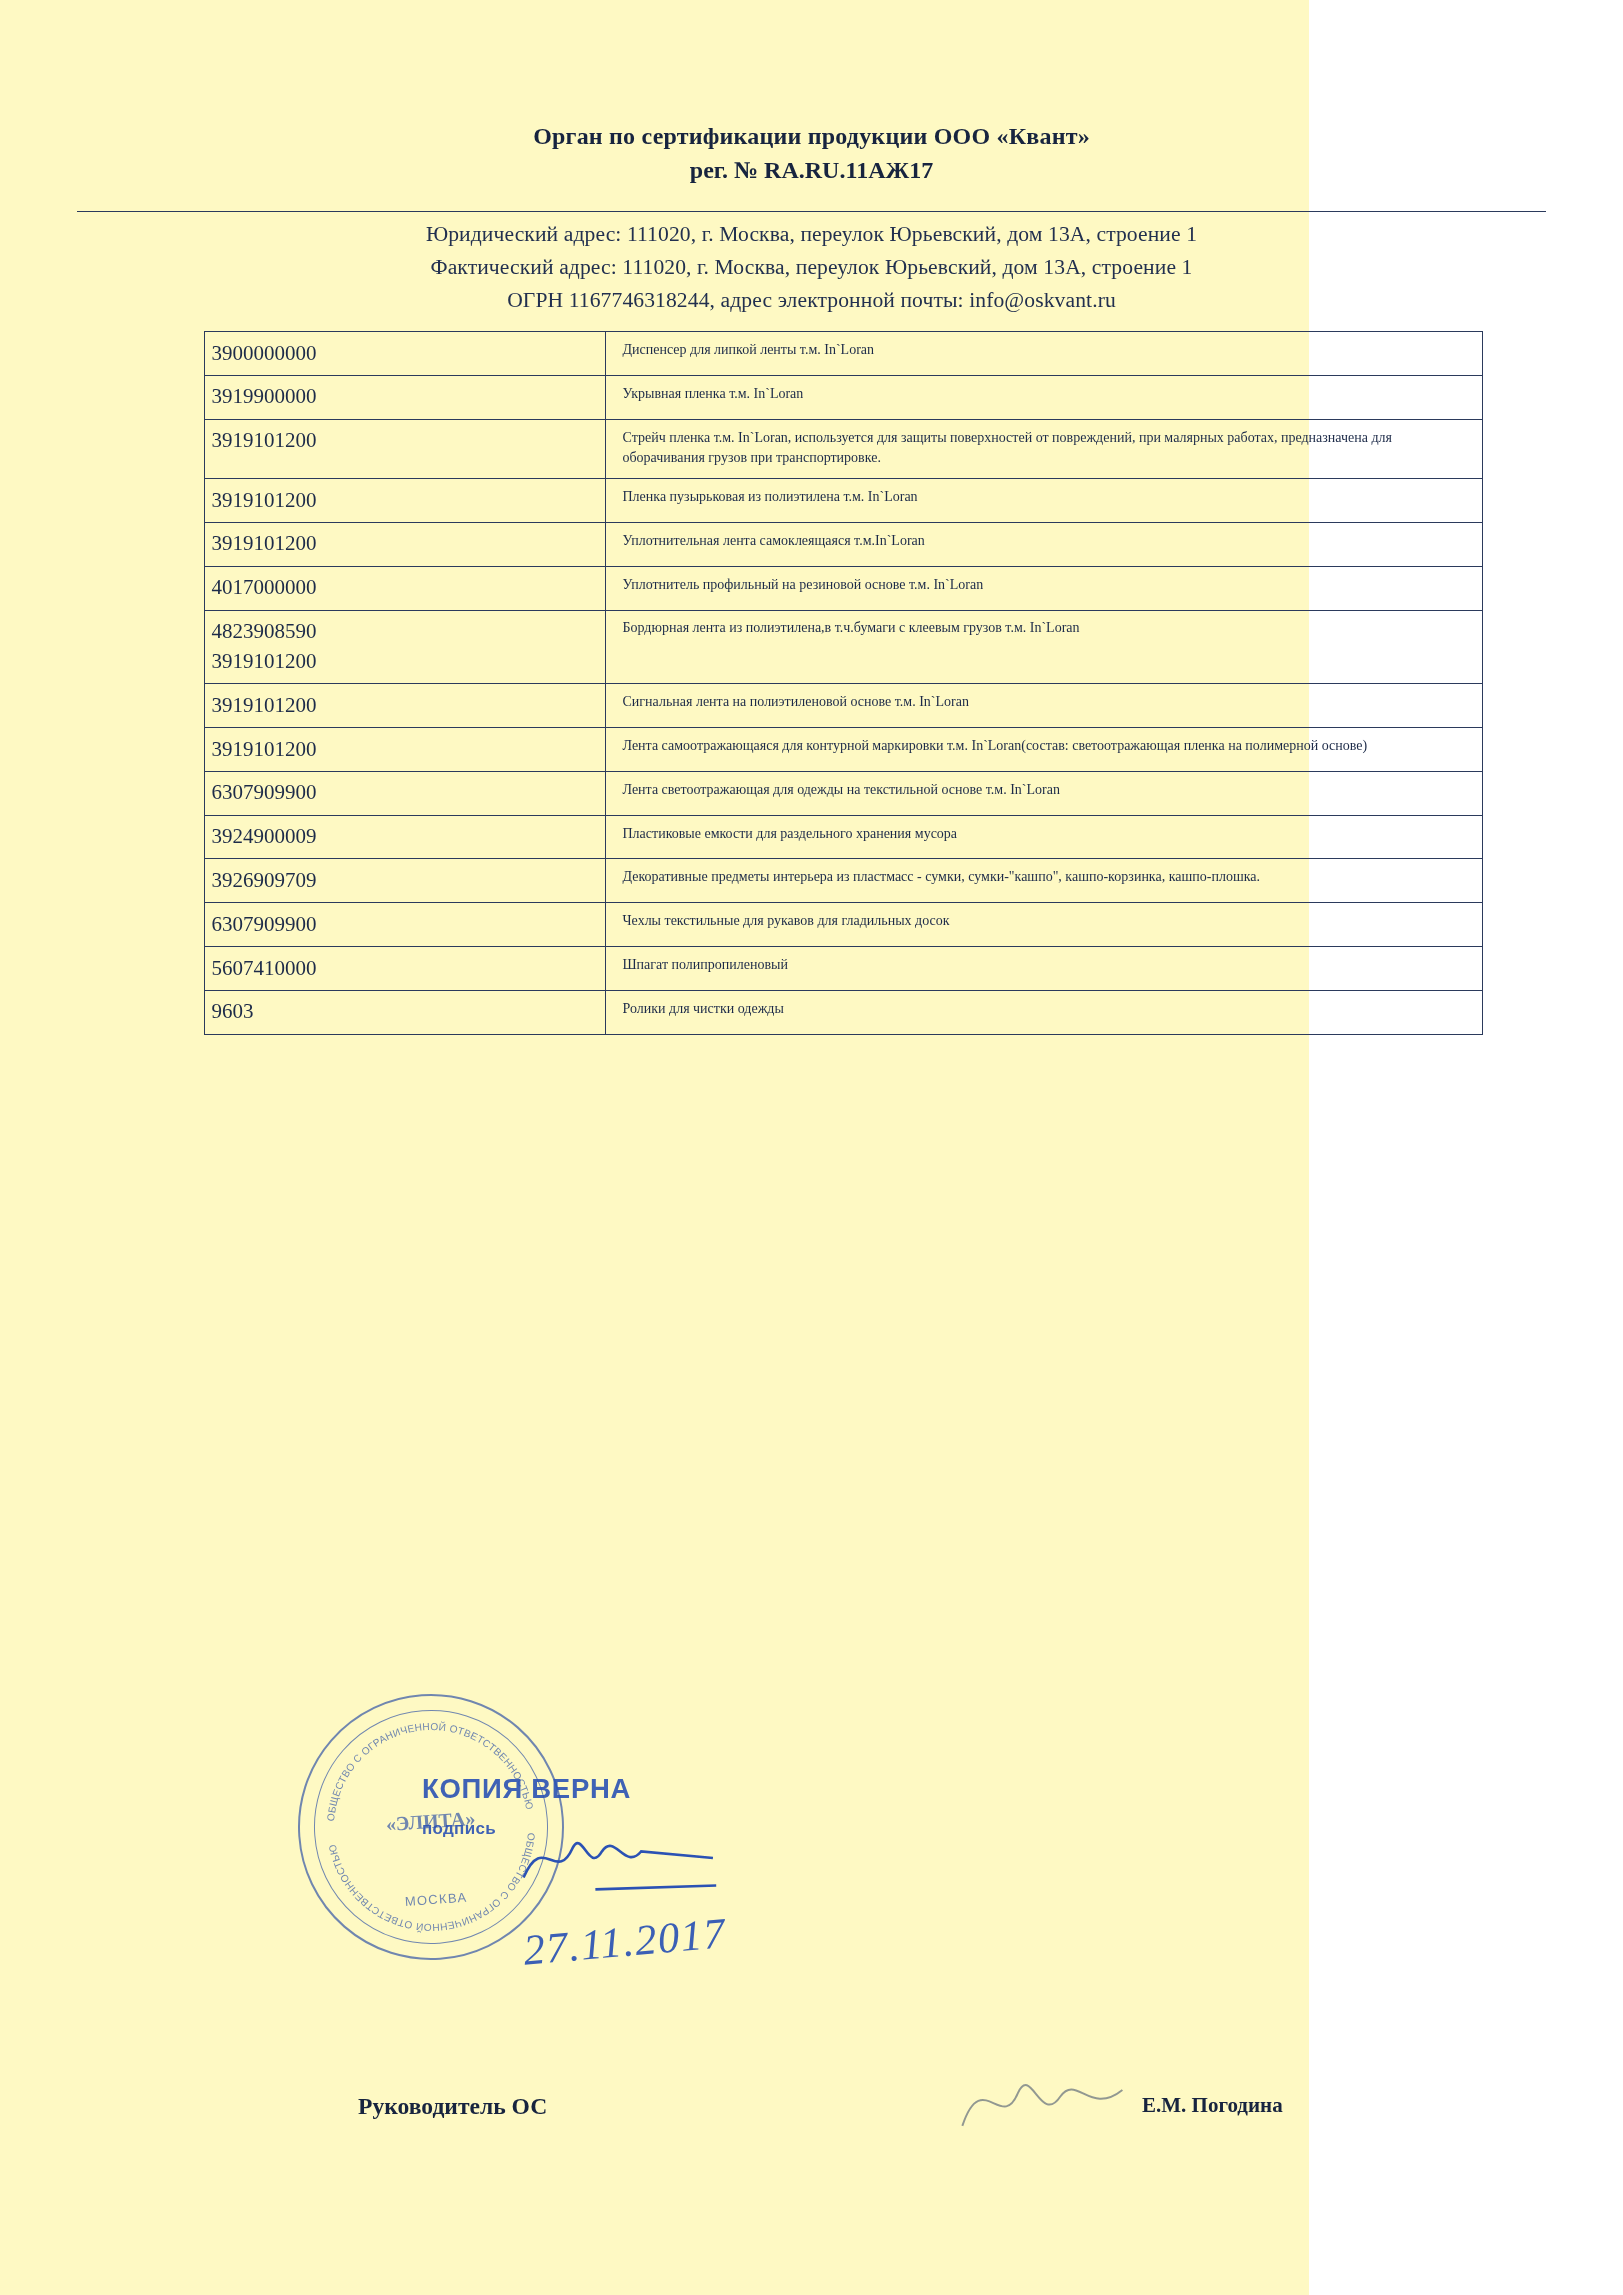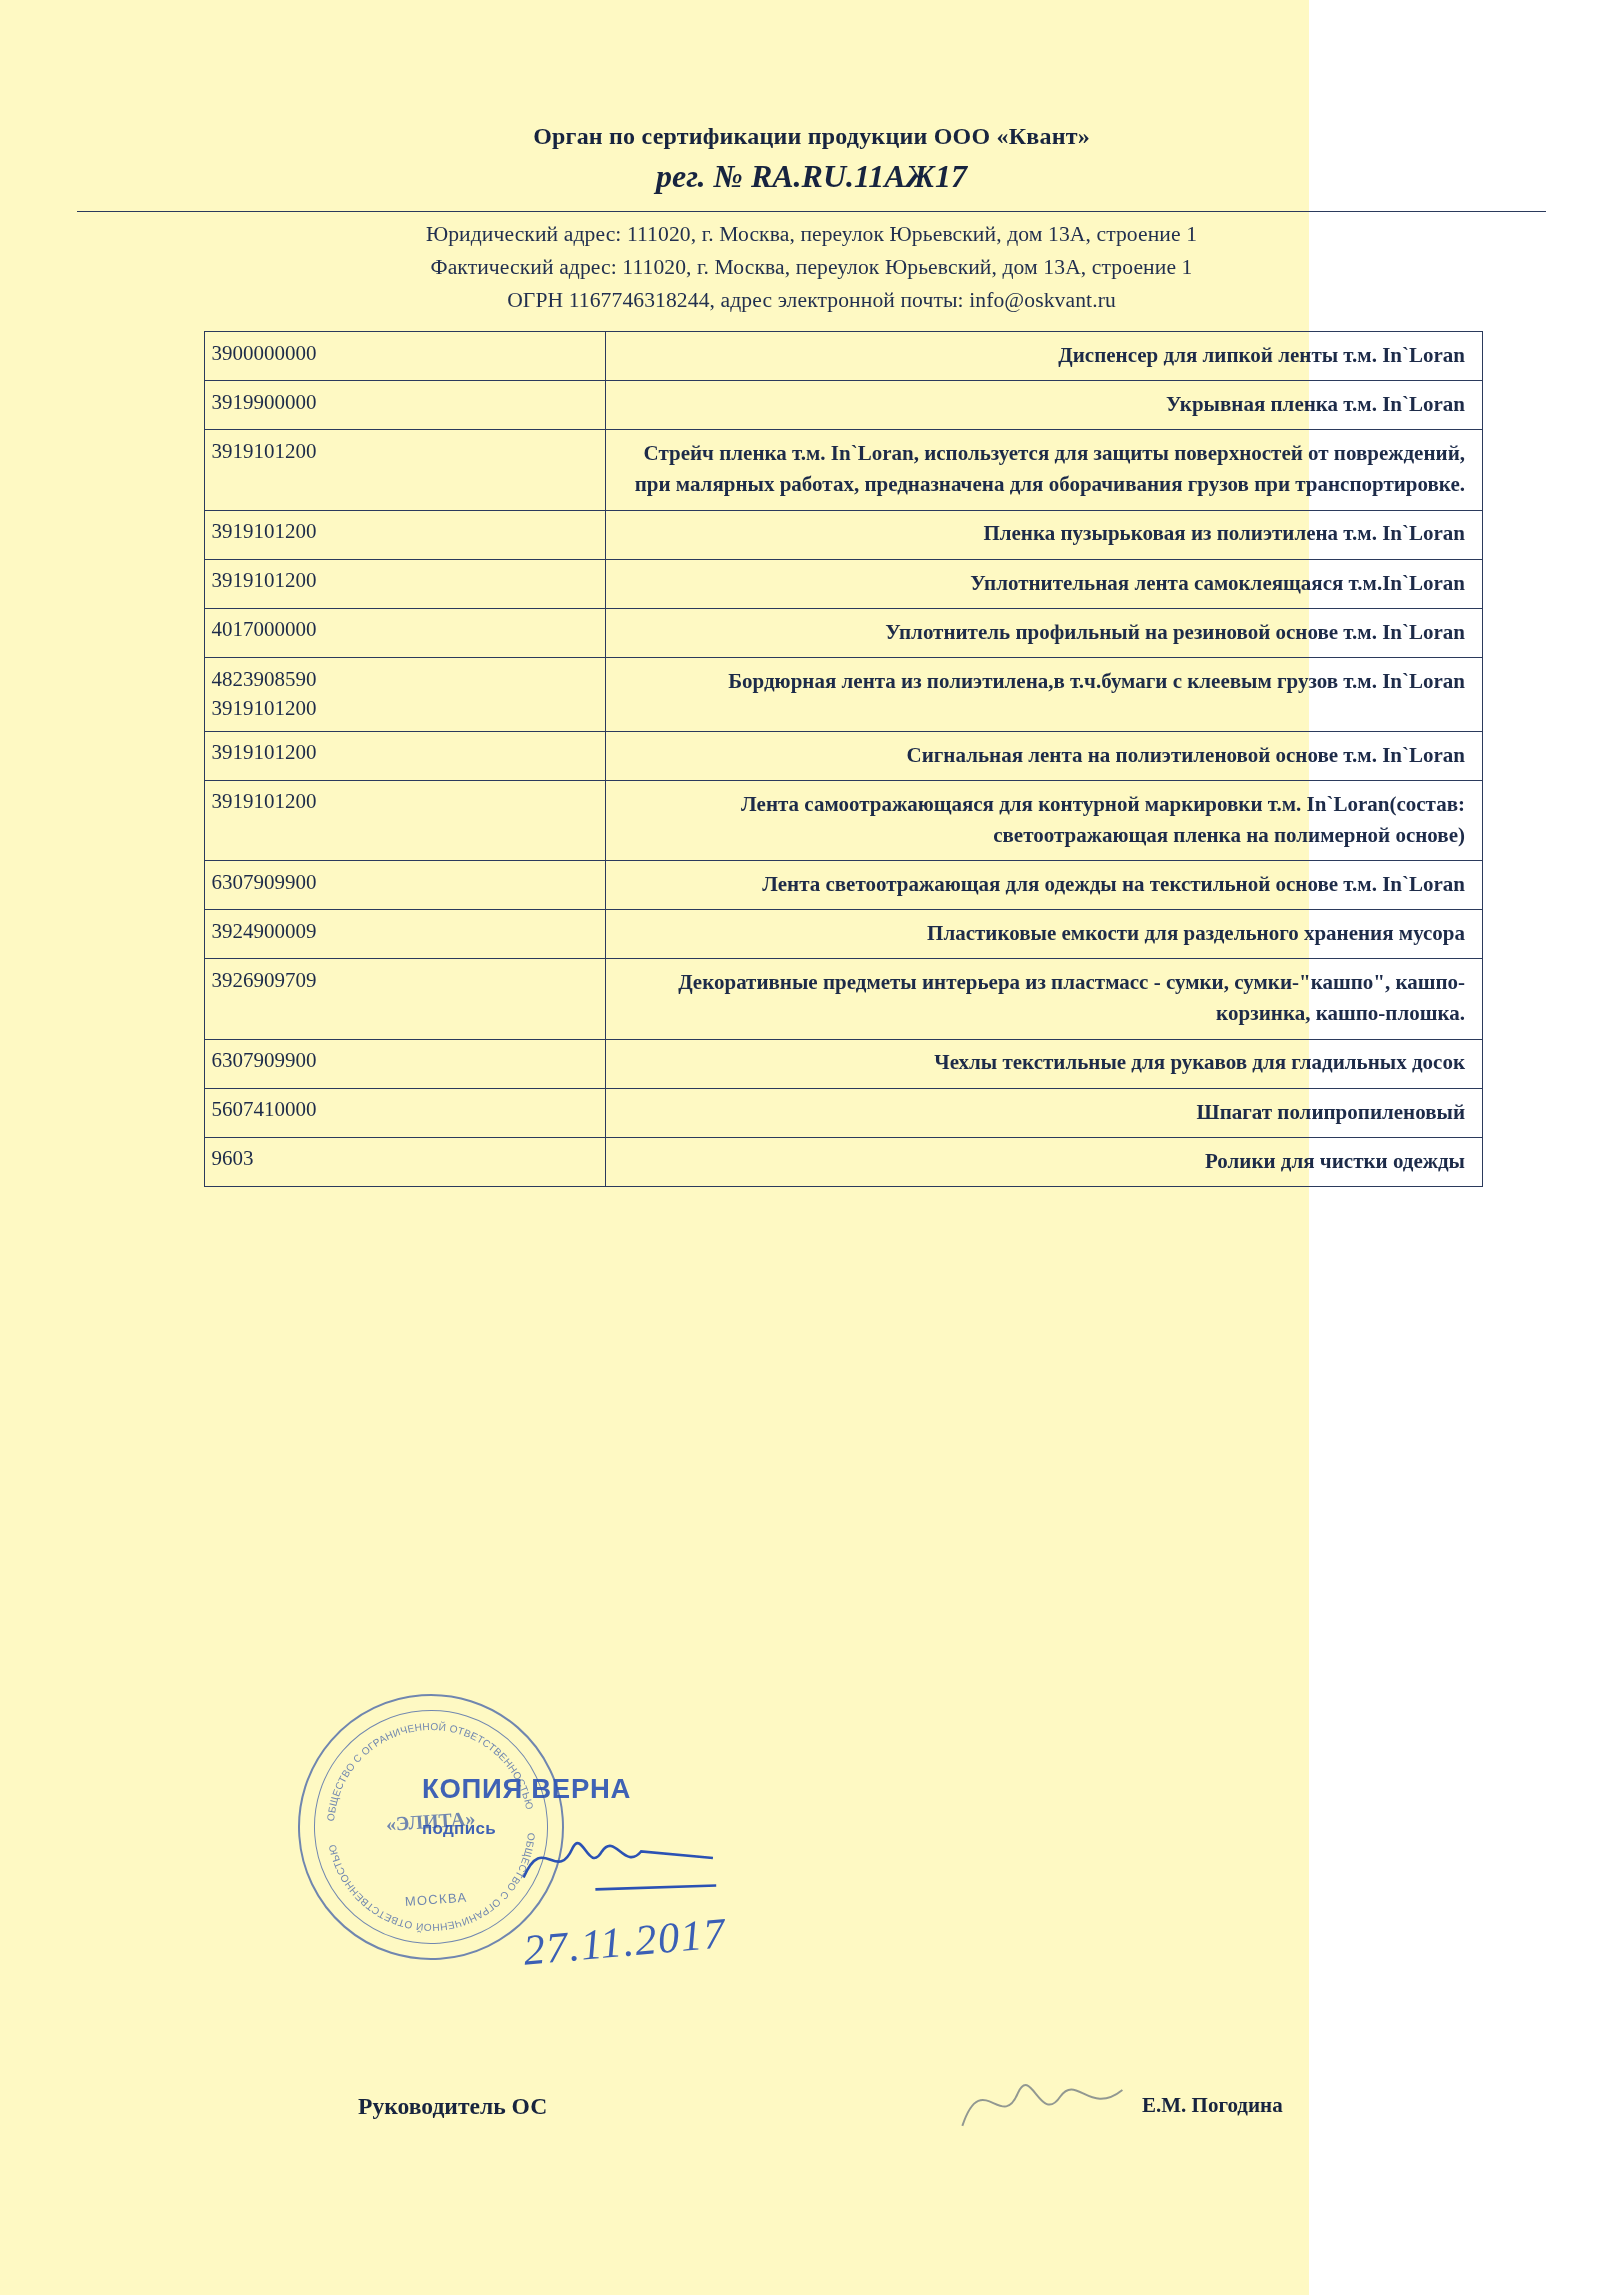--- a/index.html
+++ b/index.html
@@ -32,25 +32,24 @@
     text-align: center;
   }
   .header .org-line {
     font-size: 24px;
     font-weight: bold;
     letter-spacing: 0.2px;
     color: #17243f;
     line-height: 1.5;
   }
   .header .reg-line {
-    font-size: 32px;
+    font-size: 24px;
     font-weight: bold;
     color: #17243f;
     line-height: 1.4;
-    font-style: italic;
   }
   .hrule {
     position: absolute;
     left: 77px;
     top: 211px;
     width: 1469px;
     height: 1.3px;
     background: #2b3a5c;
   }
   .addr-block {
@@ -89,24 +88,23 @@
     width: 393px;
     padding: 6.5px 0 6.5px 6.5px;
     font-size: 21px;
     line-height: 1.42;
     text-align: left;
     white-space: pre-line;
     border-right: 0.7px dashed #5b6a8c;
   }
   td.name {
     padding: 7.9px 17px 9.2px 17px;
-    font-size: 21px;
+    font-size: 14px;
     line-height: 1.48;
-    text-align: right;
-    font-weight: bold;
+    text-align: left;
   }
 
   
   .stamp {
     position: absolute;
     left: 298px;
     top: 1694px;
     width: 262px;
     height: 262px;
     border-radius: 50%;

